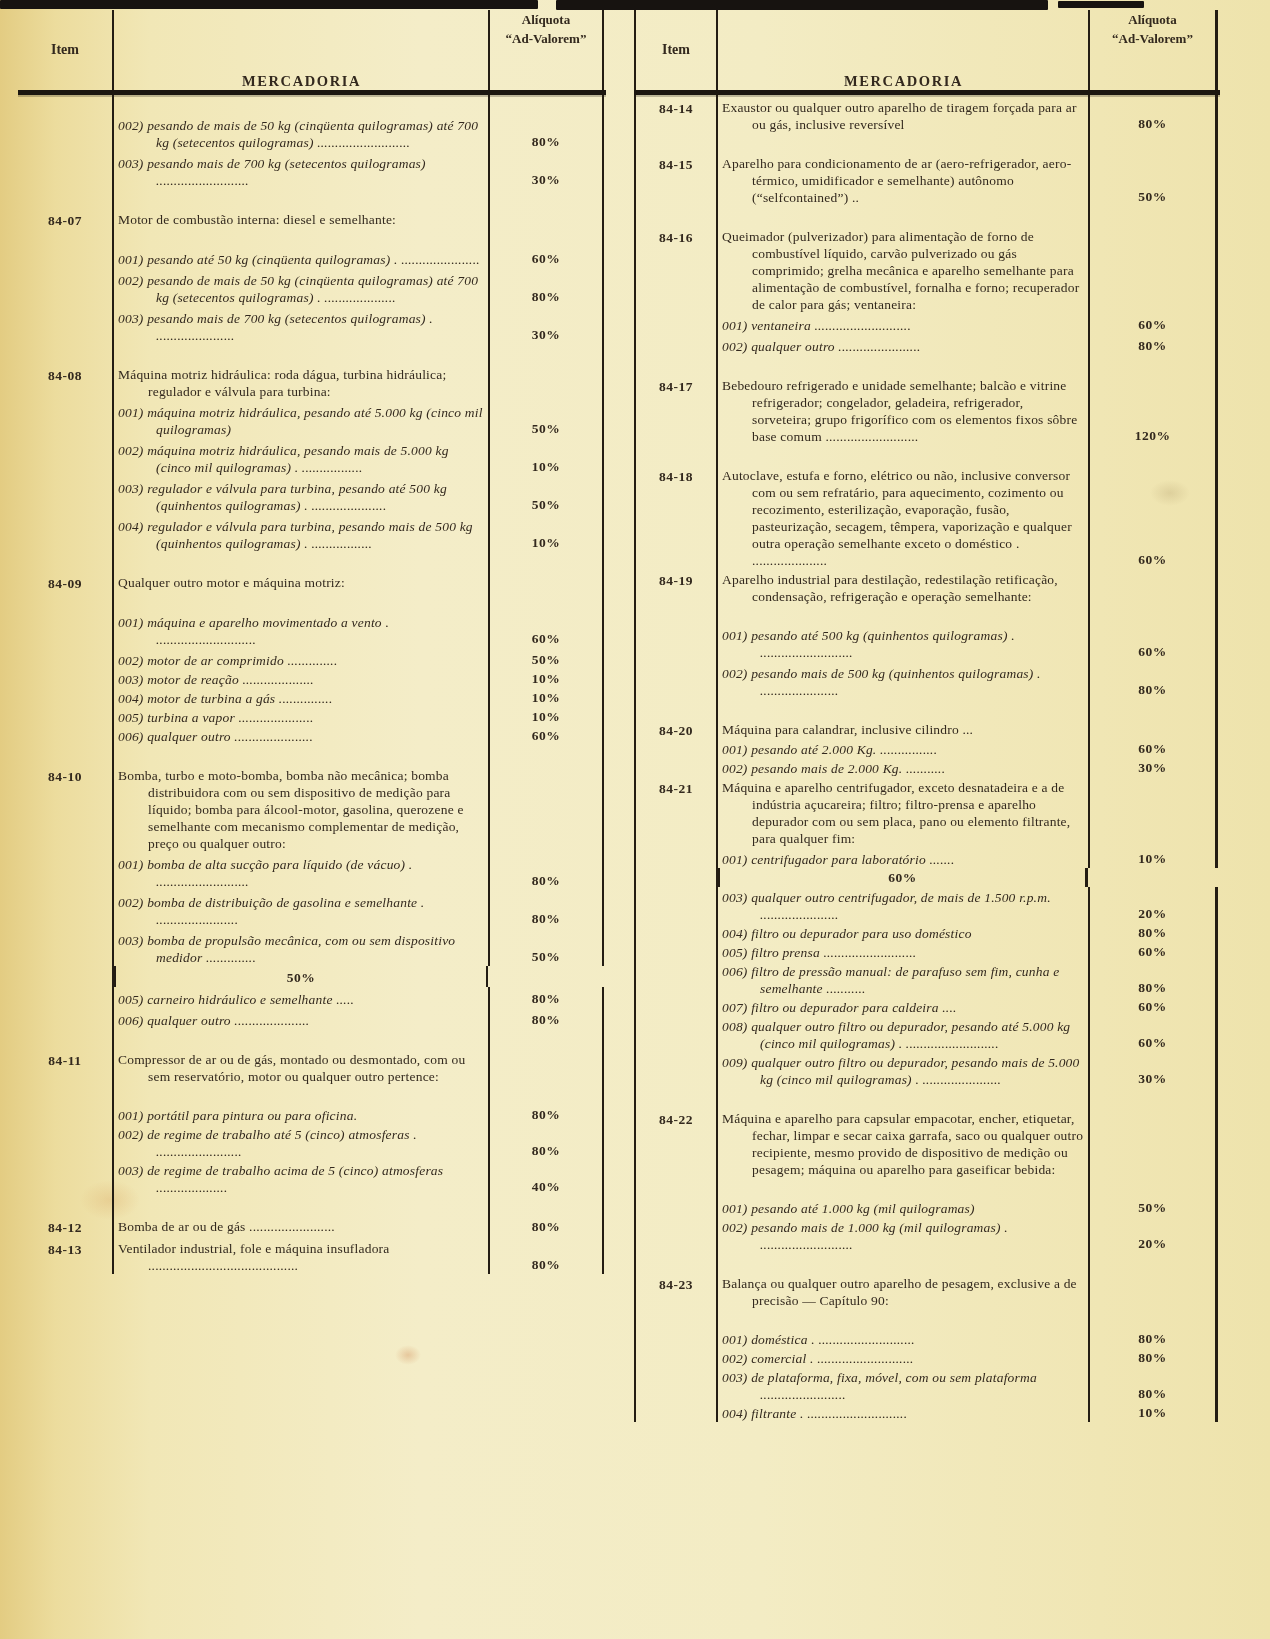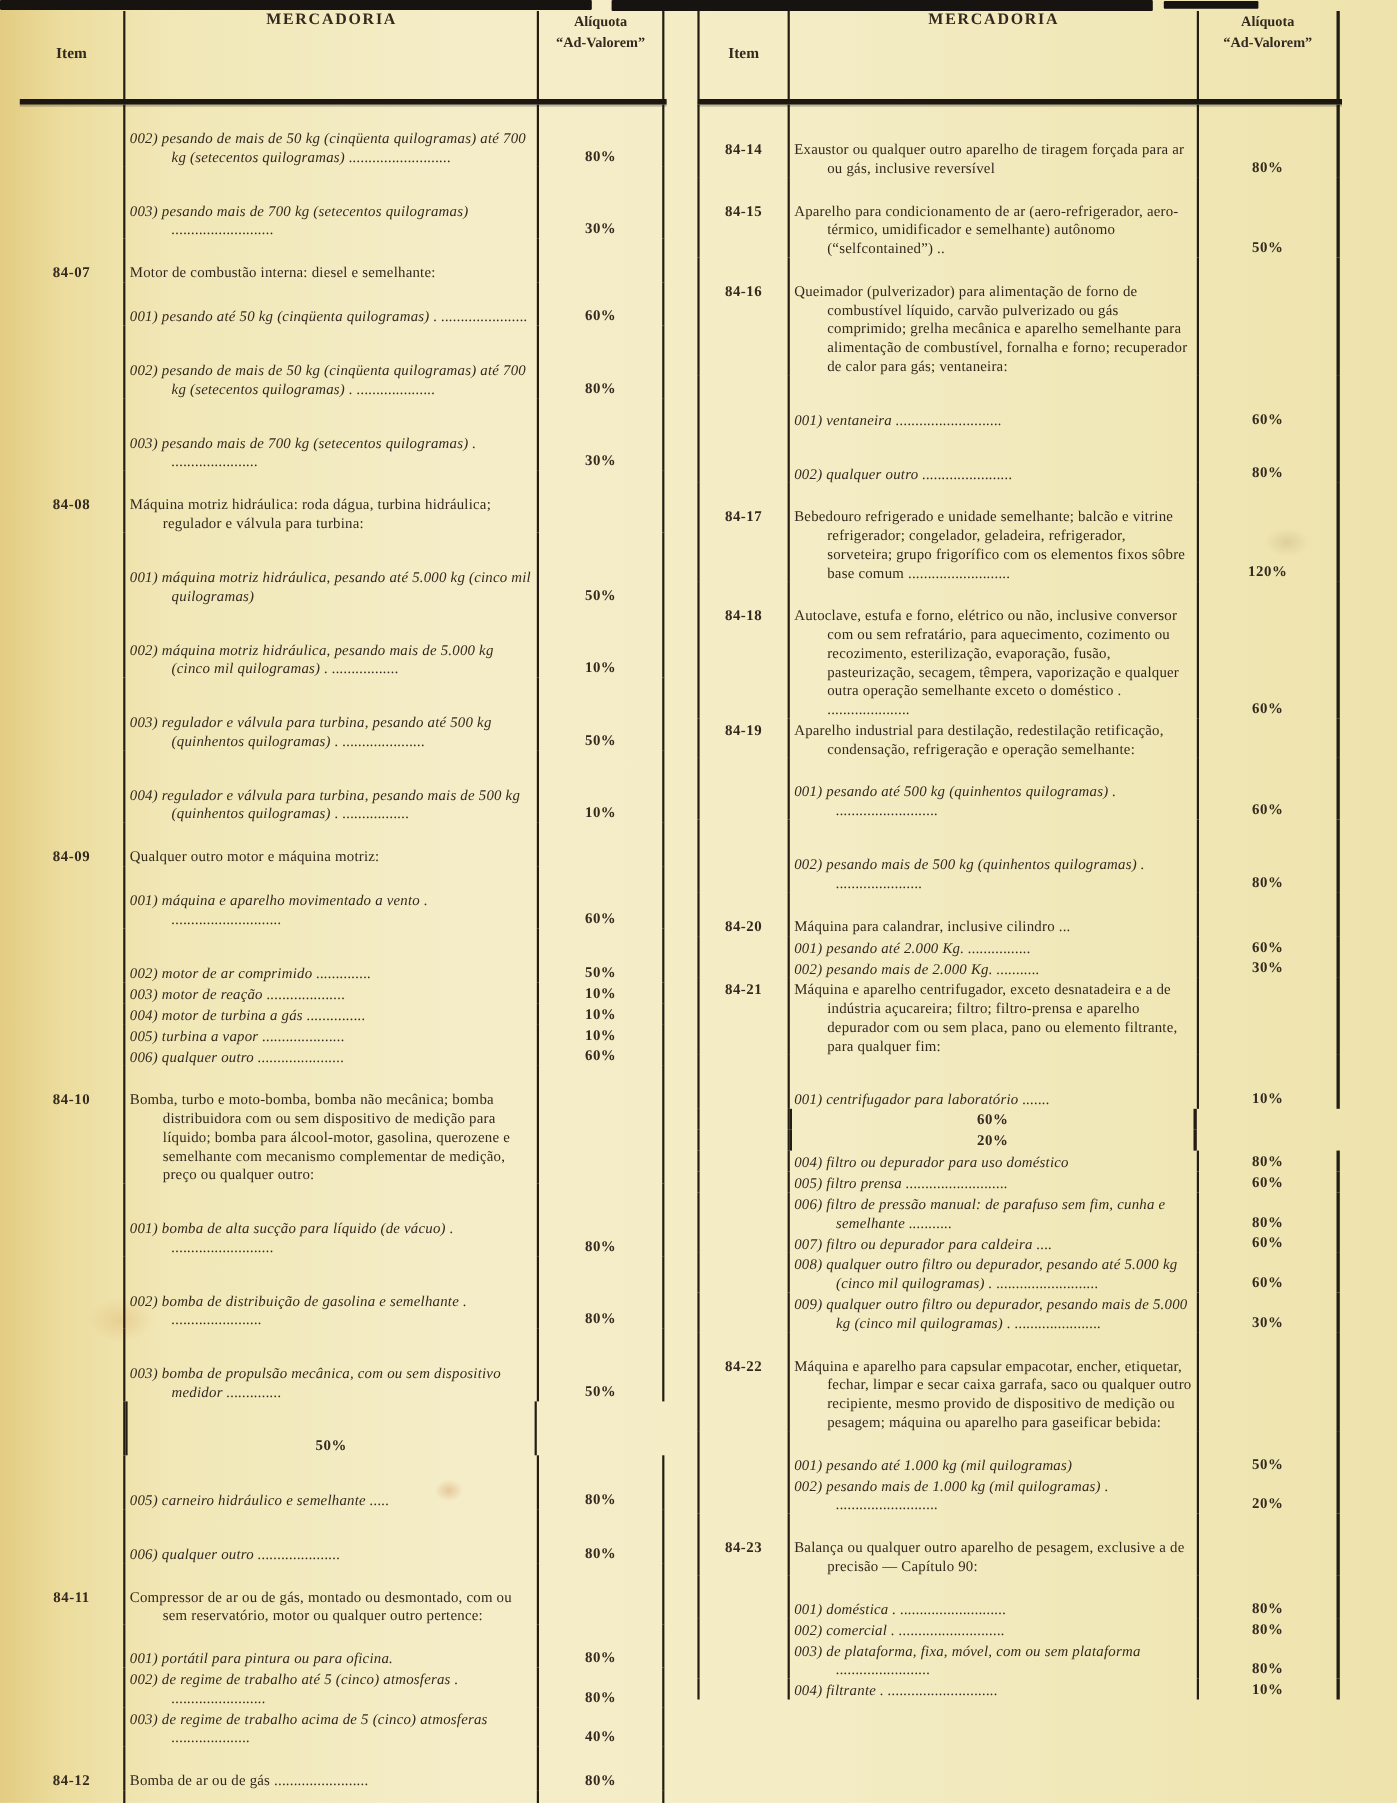--- a/index.html
+++ b/index.html
@@ -16,25 +16,25 @@
   #half-right{left:634px;width:586px;--c1:84px;--c2:370px;--c3:130px;}
   .thead,.unit{display:grid;grid-template-columns:var(--c1) var(--c2) var(--c3);}
   .c-item{border-right:2px solid var(--rule);text-align:center;}
   .c-body{padding-left:4px;padding-right:3px;}
   .c-rate{border-left:2px solid var(--rule);display:flex;align-items:flex-end;justify-content:center;padding-bottom:1px;}
   #half-left .c-rate{border-right:2px solid var(--rule);}
   #half-right .c-item{border-left:2px solid var(--rule);}
   #half-right .c-rate{border-right:3px solid var(--rule);}
   .thead{height:80px;}
   .thead .c-item{display:flex;align-items:center;justify-content:center;font-weight:600;font-size:14px;}
-  .thead .c-body{display:flex;align-items:flex-start;justify-content:center;font-weight:700;font-size:14.5px;letter-spacing:1.6px;}
+  .thead .c-body{display:flex;align-items:flex-end;justify-content:center;font-weight:700;font-size:14.5px;letter-spacing:1.6px;}
   .thead .c-rate{align-items:flex-start;padding-bottom:0;text-align:center;font-weight:700;font-size:13px;line-height:19px;}
   .rule-heavy{height:5px;background:#1c1710;box-shadow:0 2px 0 rgba(28,23,16,.25);}
   .unit.g0>div{padding-top:2px;}
-  .unit.g2>div{padding-top:32px;}
+  .unit.g2>div{padding-top:4px;}
   .unit.g3>div{padding-top:22px;}
   .unit p{margin:0;font-size:13.5px;line-height:17px;letter-spacing:.2px;}
   .p-main{padding-left:30px;text-indent:-30px;}
   .p-sub{margin-left:32px;padding-left:38px;text-indent:-38px;font-style:italic;}
   .code{font-weight:700;font-size:13.5px;letter-spacing:.5px;}
   .rate{font-weight:700;font-size:13.5px;letter-spacing:.5px;white-space:nowrap;}
 </style>
 </head>
 <body>
 
@@ -476,20 +476,23 @@
         </div>
       </div>
       <div class="unit g0">
         <div class="c-item"></div>
         <div class="c-rate">
           <span class="rate">60%</span>
         </div>
       </div>
       <div class="unit g0">
         <div class="c-item"></div>
+        <div class="c-body">
+          <p class="p-sub"><span class="sub-label">003) </span><span class="txt">qualquer outro centrifugador, de mais de 1.500 r.p.m. ......................</span></p>
+        </div>
         <div class="c-rate">
           <span class="rate">20%</span>
         </div>
       </div>
       <div class="unit g0">
         <div class="c-item"></div>
         <div class="c-body">
           <p class="p-sub"><span class="sub-label">004) </span><span class="txt">filtro ou depurador para uso doméstico</span></p>
         </div>
         <div class="c-rate">

